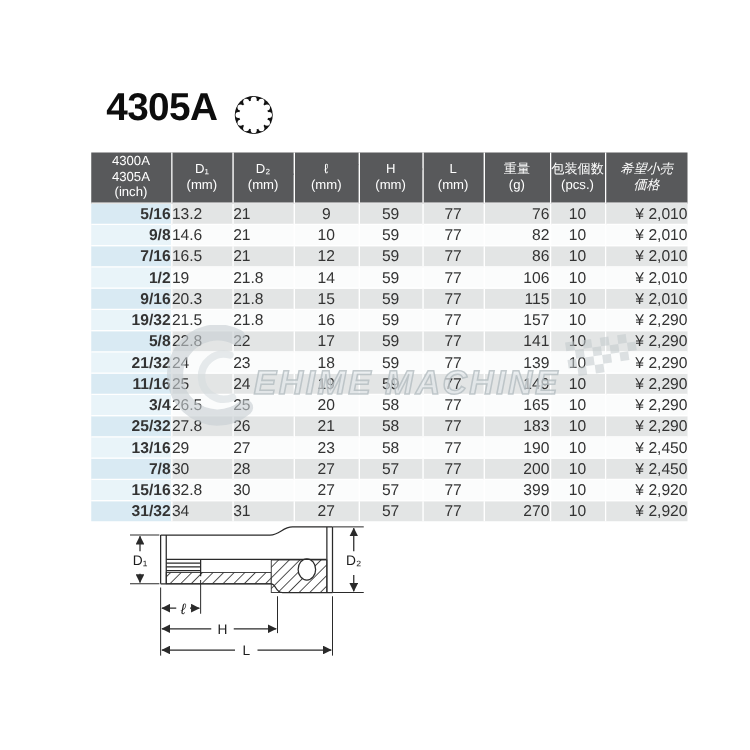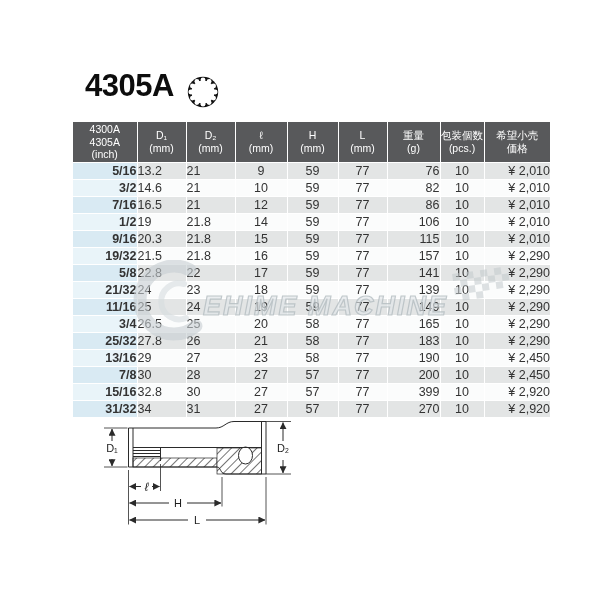--- a/index.html
+++ b/index.html
@@ -10,21 +10,21 @@
   .model{position:absolute;left:85px;top:68px;font-size:31px;font-weight:700;color:#0d0d0d;letter-spacing:-0.5px;}
   .model-note{position:absolute;left:83px;top:102px;font-size:12.5px;font-weight:700;color:#1c1c1c;letter-spacing:0.5px;}
   .socket-icon{position:absolute;left:185px;top:74px;}
   .product-type{position:absolute;left:228px;top:82px;font-size:15px;color:#1c1c1c;margin-top:44px;}
 
   
   table.spec{position:absolute;left:73px;top:122px;width:477px;border-collapse:collapse;table-layout:fixed;}
   table.spec th{background:#58595b;color:#fff;font-weight:400;font-size:10.5px;line-height:1.22;
                 height:40px;padding:0;text-align:center;vertical-align:middle;
                 border-right:1px solid #fff;}
-  table.spec th:last-child{border-right:none;}
+  table.spec th:last-child{border-right:none;font-style:italic;}
   table.spec td{height:16px;font-size:12.5px;color:#333;padding:0;white-space:nowrap;
                 border-right:1px solid #fff;border-top:1px solid #fff;}
   table.spec td:last-child{border-right:none;}
   tbody tr:nth-child(odd) td{background:#e3e5e5;}
   tbody tr:nth-child(even) td{background:#fbfcfc;}
   tbody tr:nth-child(odd) td.inch{background:#d9eaf3;}
   tbody tr:nth-child(even) td.inch{background:#e9f4f9;}
   td.inch{font-weight:700;text-align:right;padding-right:10px;font-size:13px;color:#1b1b1b;}
   td.num{text-align:left;padding-left:11px;}
   td.ctr{text-align:center;}
@@ -130,21 +130,21 @@
           <td class="num">13.2</td>
           <td class="num">21</td>
           <td class="ctr">9</td>
           <td class="ctr">59</td>
           <td class="ctr">77</td>
           <td class="wt">76</td>
           <td class="ctr">10</td>
           <td class="price">¥ 2,010</td>
         </tr>
         <tr>
-          <td class="inch">3/2</td>
+          <td class="inch">9/8</td>
           <td class="num">14.6</td>
           <td class="num">21</td>
           <td class="ctr">10</td>
           <td class="ctr">59</td>
           <td class="ctr">77</td>
           <td class="wt">82</td>
           <td class="ctr">10</td>
           <td class="price">¥ 2,010</td>
         </tr>
         <tr>

